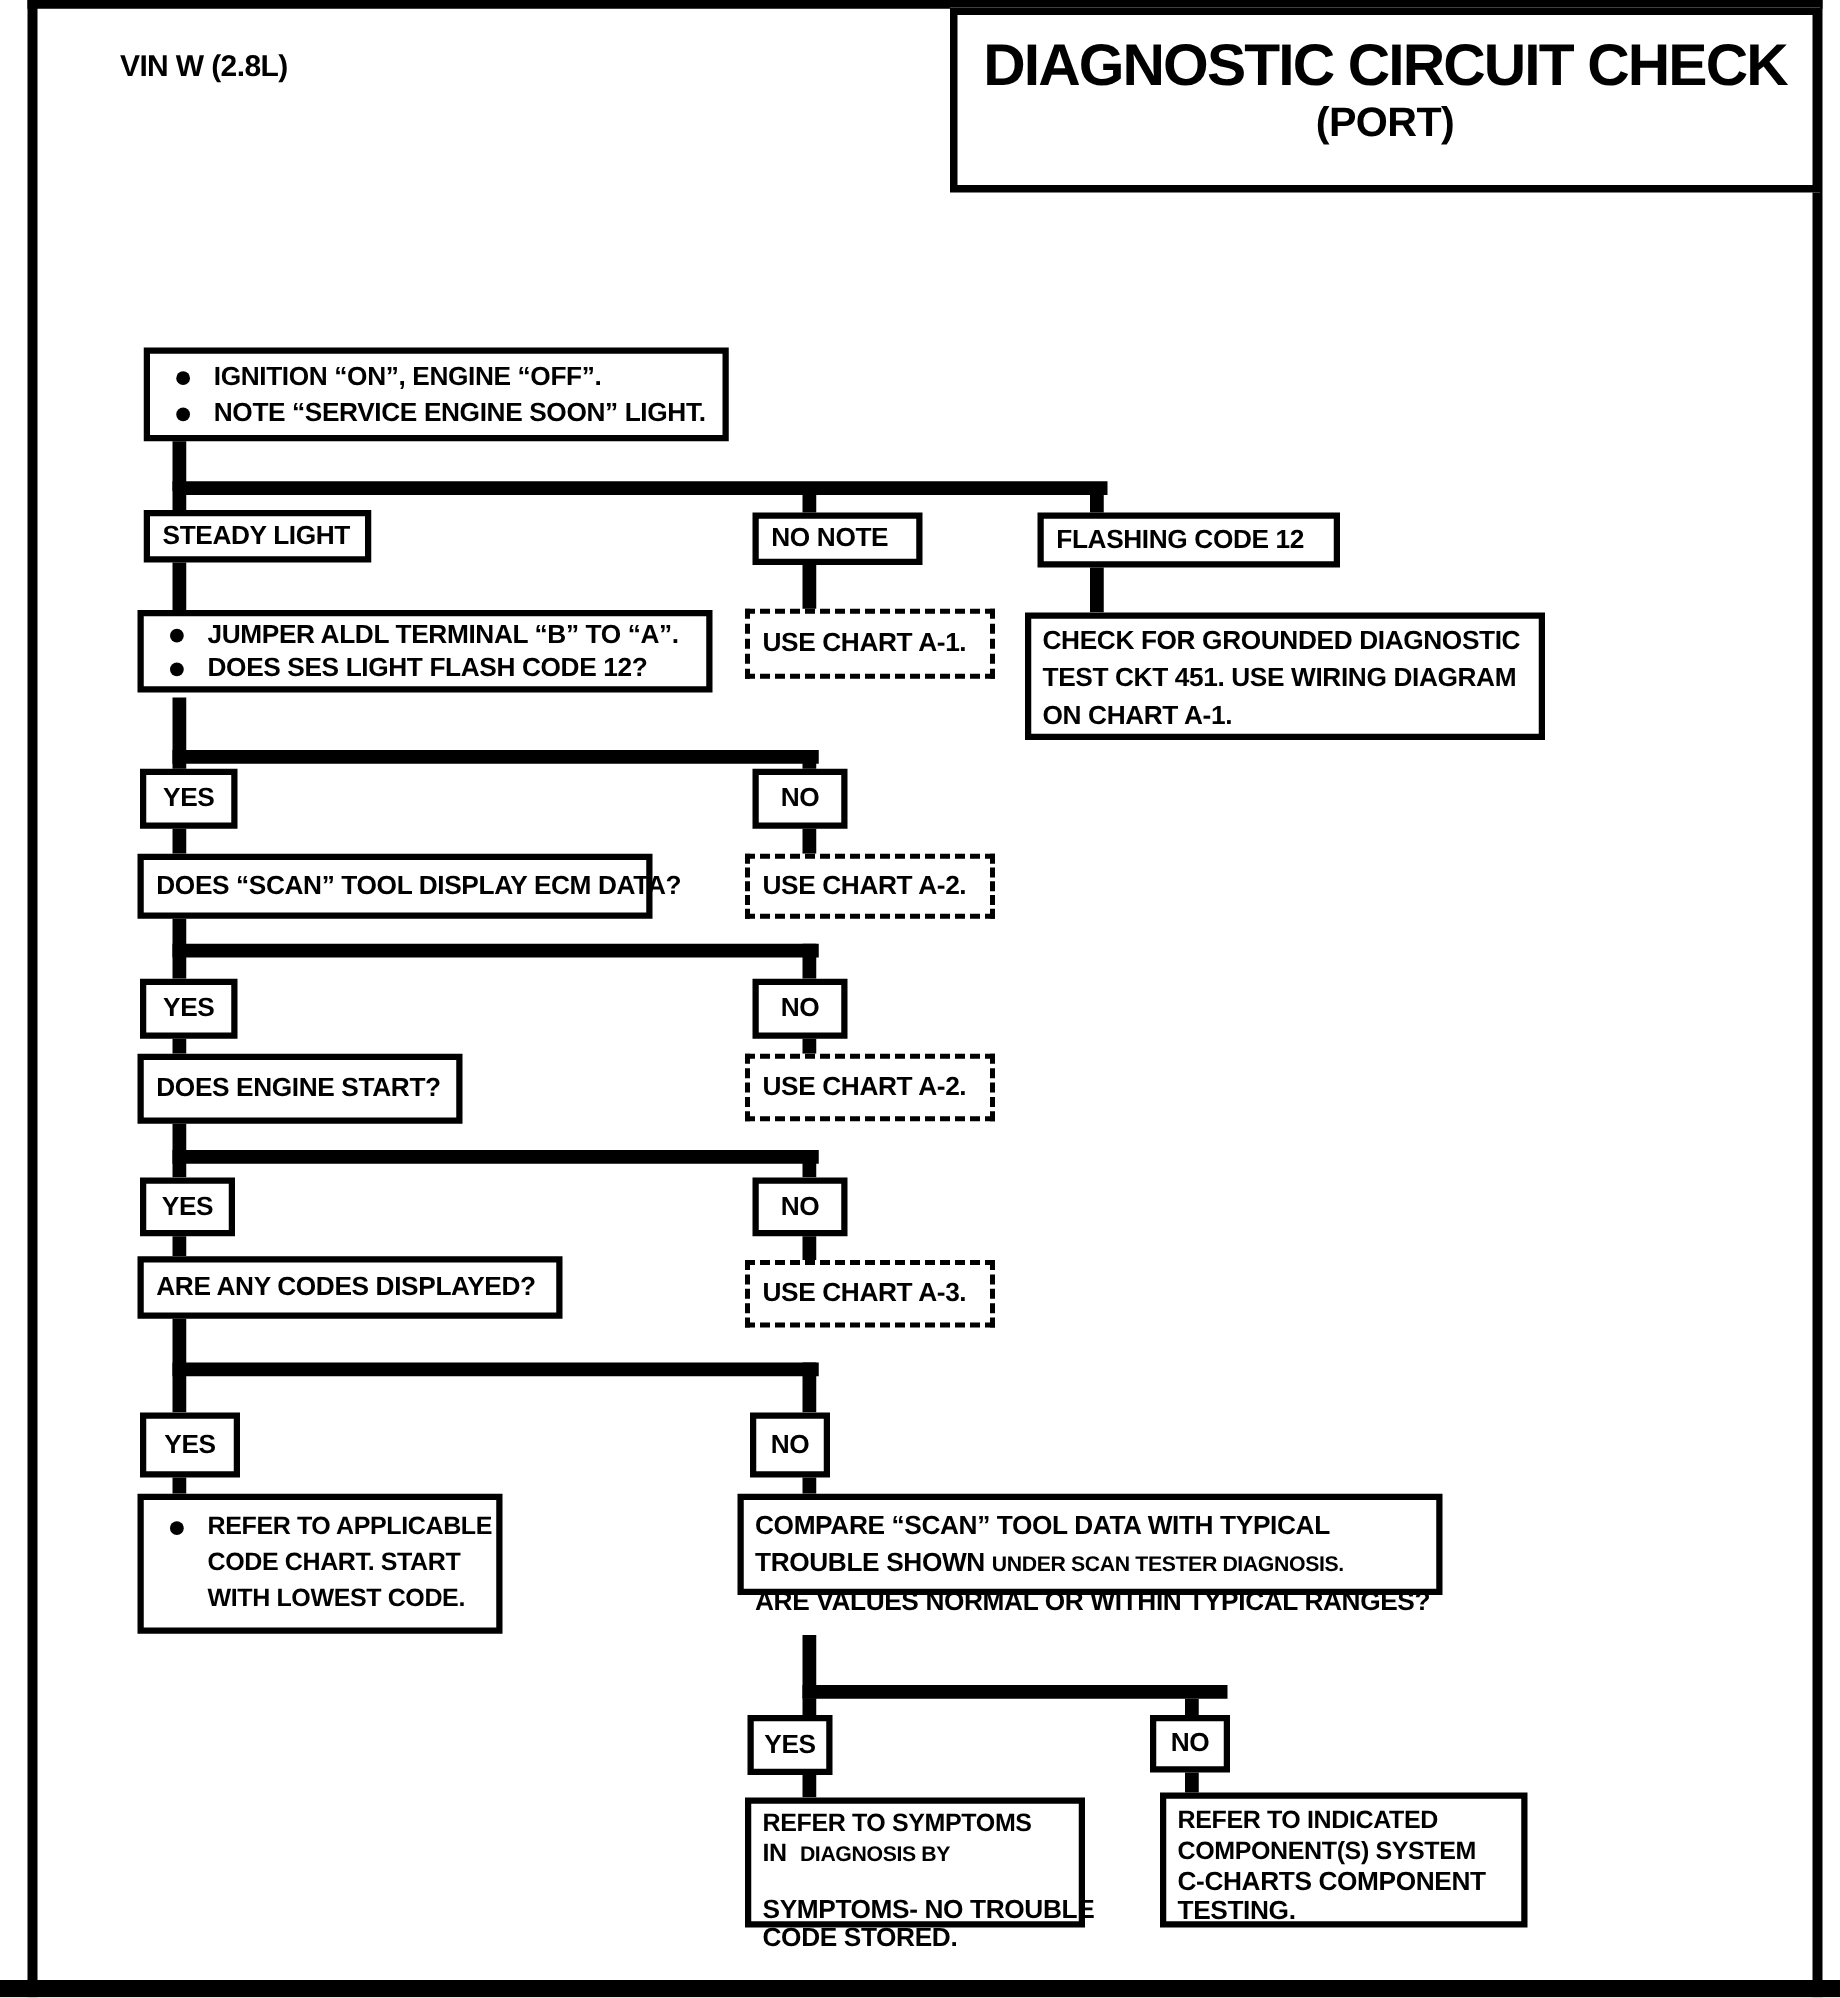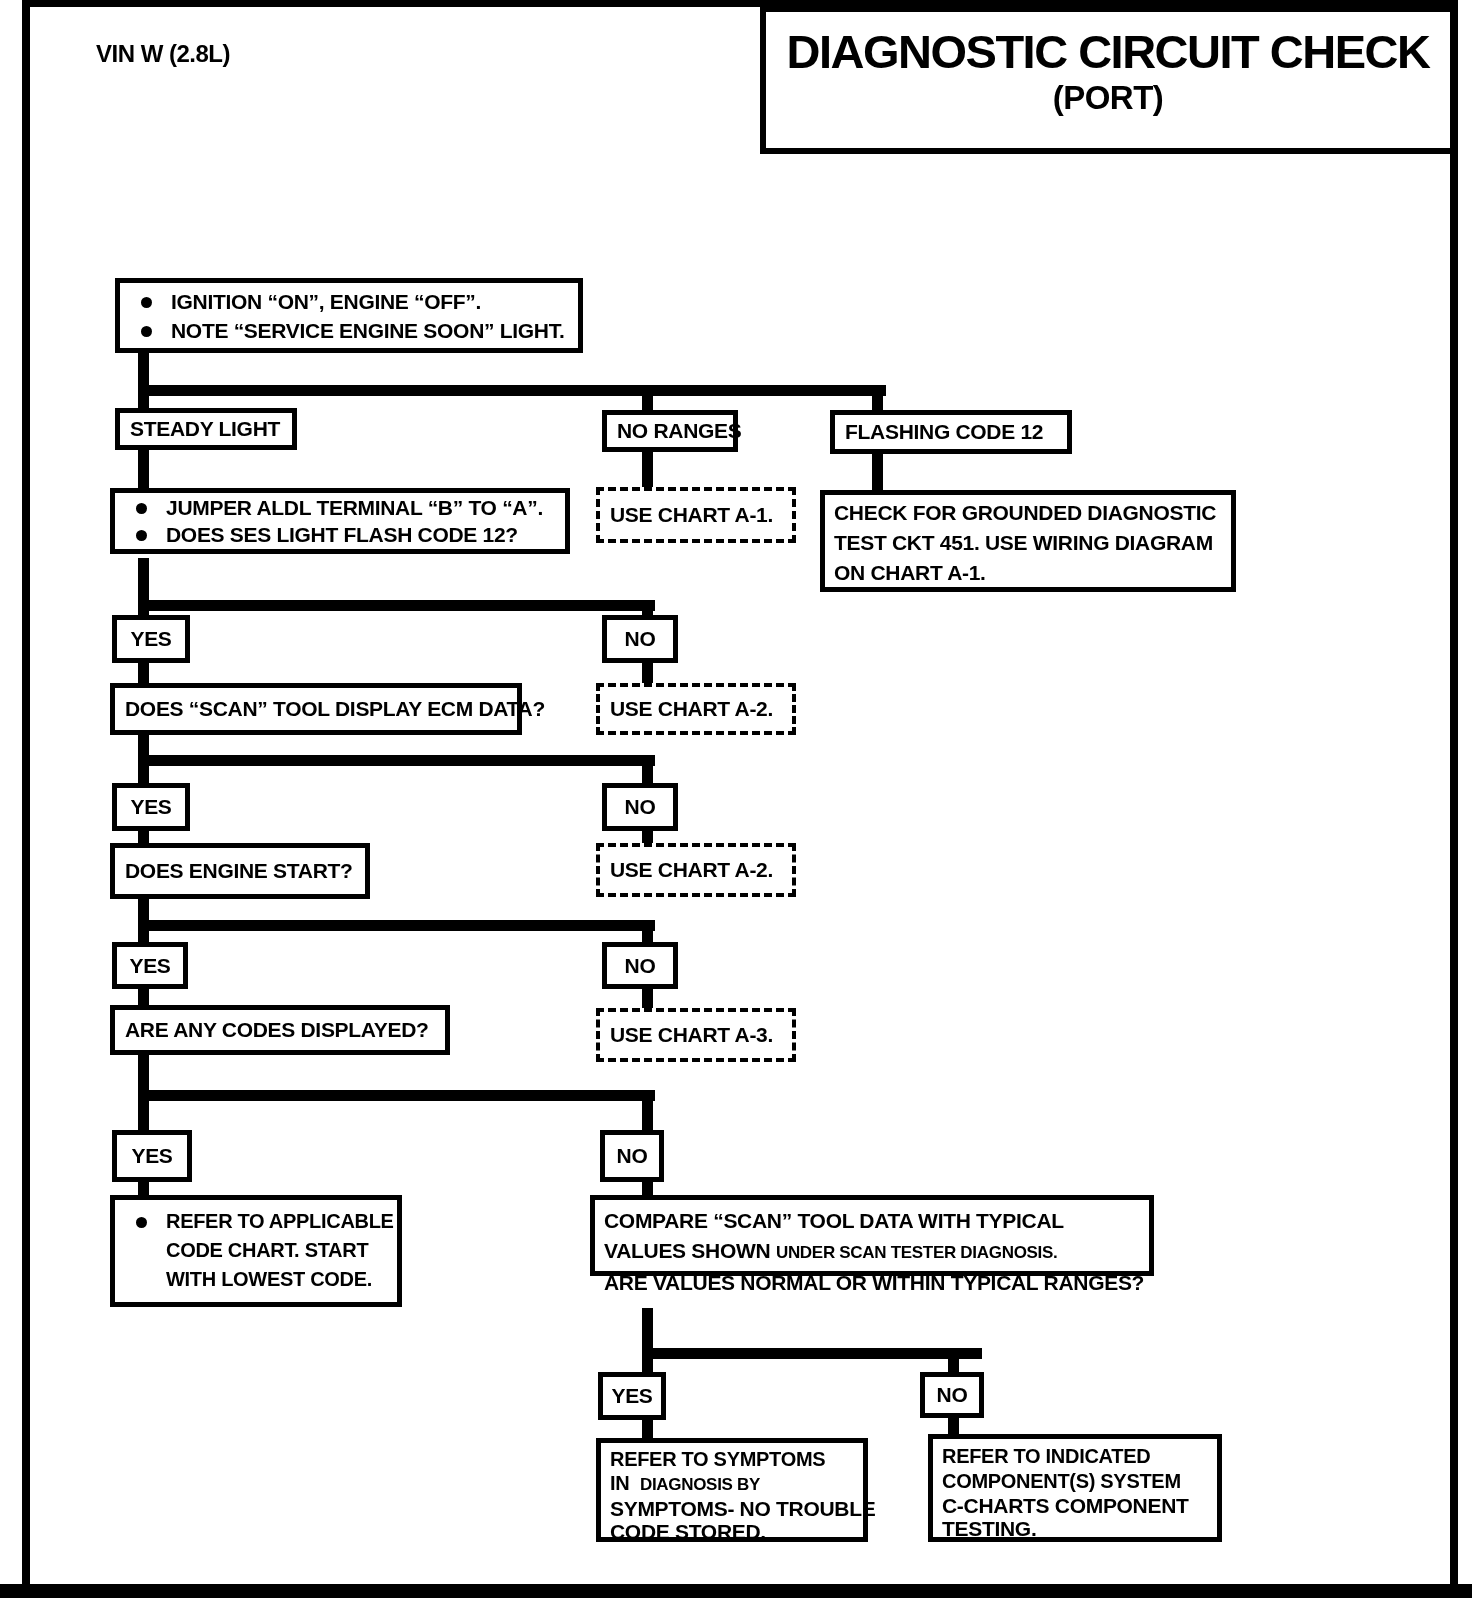--- a/index.html
+++ b/index.html
@@ -50,21 +50,21 @@
   <div class="conn" style="left:138px;top:353px;width:11px;height:40px;"></div>
   <div class="conn" style="left:138px;top:385px;width:748px;height:11px;"></div>
   <div class="conn" style="left:138px;top:396px;width:11px;height:14px;"></div>
   <div class="conn" style="left:642px;top:396px;width:11px;height:16px;"></div>
   <div class="conn" style="left:872px;top:396px;width:11px;height:16px;"></div>
 
   <div class="box cl" style="left:115px;top:408px;width:182px;height:42px;">
       <span>STEADY LIGHT</span>
     </div>
   <div class="box cl" style="left:602px;top:410px;width:136px;height:42px;">
-      <span>NO RANGES</span>
+      <span>NO NOTE</span>
     </div>
   <div class="box cl" style="left:830px;top:410px;width:242px;height:44px;">
       <span>FLASHING CODE 12</span>
     </div>
 
   <div class="conn" style="left:138px;top:450px;width:11px;height:42px;"></div>
   <div class="conn" style="left:642px;top:452px;width:11px;height:36px;"></div>
   <div class="conn" style="left:872px;top:454px;width:11px;height:36px;"></div>
 
   <div class="box lines" style="left:110px;top:488px;width:460px;height:66px;padding-top:1px;">
@@ -158,21 +158,21 @@
   <div class="conn" style="left:642px;top:1182px;width:11px;height:13px;"></div>
 
   <div class="box lines" style="left:110px;top:1195px;width:292px;height:112px;padding-top:7px;">
     <div class="ln bul" style="line-height:29px;font-size:20px;"><span class="dot"></span><span>REFER TO APPLICABLE</span></div>
     <div class="ln bul" style="line-height:29px;font-size:20px;"><span>CODE CHART.  START</span></div>
     <div class="ln bul" style="line-height:29px;font-size:20px;"><span>WITH LOWEST CODE.</span></div>
   </div>
 
   <div class="box lines" style="left:590px;top:1195px;width:564px;height:81px;padding-top:6px;">
     <div class="ln" style="line-height:30px;">COMPARE “SCAN” TOOL DATA WITH TYPICAL</div>
-    <div class="ln" style="line-height:30px;"><span>VALUES SHOWN</span>&nbsp;<span class="sm">UNDER SCAN TESTER DIAGNOSIS.</span></div>
+    <div class="ln" style="line-height:30px;"><span>TROUBLE SHOWN</span>&nbsp;<span class="sm">UNDER SCAN TESTER DIAGNOSIS.</span></div>
     <div class="ln" style="line-height:30px;text-align:right;">ARE VALUES NORMAL OR WITHIN TYPICAL RANGES?</div>
   </div>
 
   <div class="conn" style="left:642px;top:1308px;width:11px;height:51px;"></div>
   <div class="conn" style="left:642px;top:1348px;width:340px;height:11px;"></div>
   <div class="conn" style="left:642px;top:1359px;width:11px;height:13px;"></div>
   <div class="conn" style="left:948px;top:1359px;width:11px;height:13px;"></div>
 
   <div class="box yn" style="left:598px;top:1372px;width:68px;height:48px;">
       <span>YES</span>
@@ -180,21 +180,21 @@
   <div class="box yn" style="left:920px;top:1372px;width:64px;height:46px;">
       <span>NO</span>
     </div>
 
   <div class="conn" style="left:642px;top:1420px;width:11px;height:18px;"></div>
   <div class="conn" style="left:948px;top:1418px;width:11px;height:18px;"></div>
 
   <div class="box lines" style="left:596px;top:1438px;width:272px;height:104px;padding-top:4px;">
     <div class="ln" style="line-height:24px;font-size:20px;">REFER TO SYMPTOMS</div>
     <div class="ln" style="line-height:24px;font-size:20px;"><span>IN</span>&nbsp;&nbsp;<span class="sm">DIAGNOSIS BY</span></div>
-    <div class="ln md" style="line-height:23px;">SYMPTOMS- NO TROUBLE</div>
+    <div class="ln md" style="line-height:23px;margin-top:20px;">SYMPTOMS- NO TROUBLE</div>
     <div class="ln md" style="line-height:23px;">CODE STORED.</div>
   </div>
 
   <div class="box lines" style="left:928px;top:1434px;width:294px;height:108px;padding-top:5px;">
     <div class="ln" style="line-height:25px;font-size:20px;">REFER TO INDICATED</div>
     <div class="ln" style="line-height:25px;font-size:20px;">COMPONENT(S) SYSTEM</div>
     <div class="ln md" style="line-height:23px;">C-CHARTS COMPONENT</div>
     <div class="ln md" style="line-height:23px;">TESTING.</div>
   </div>
 

